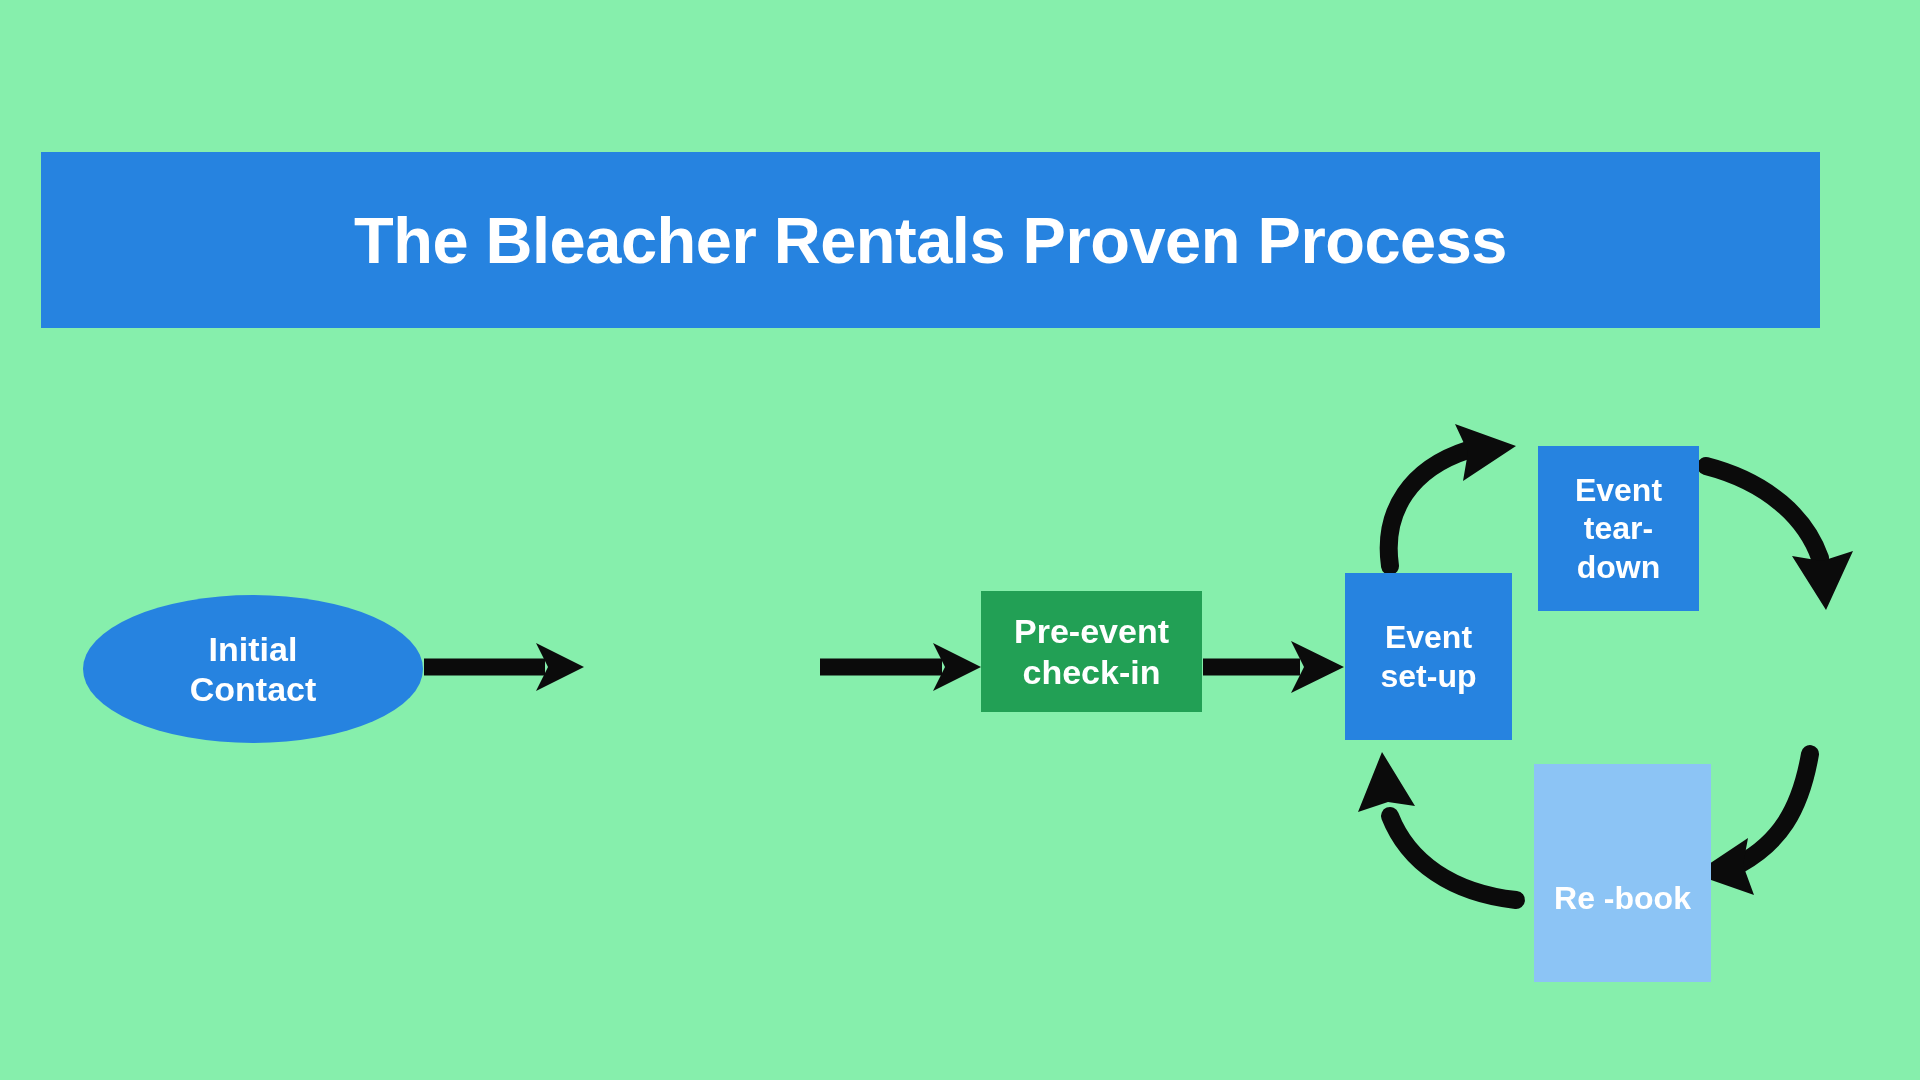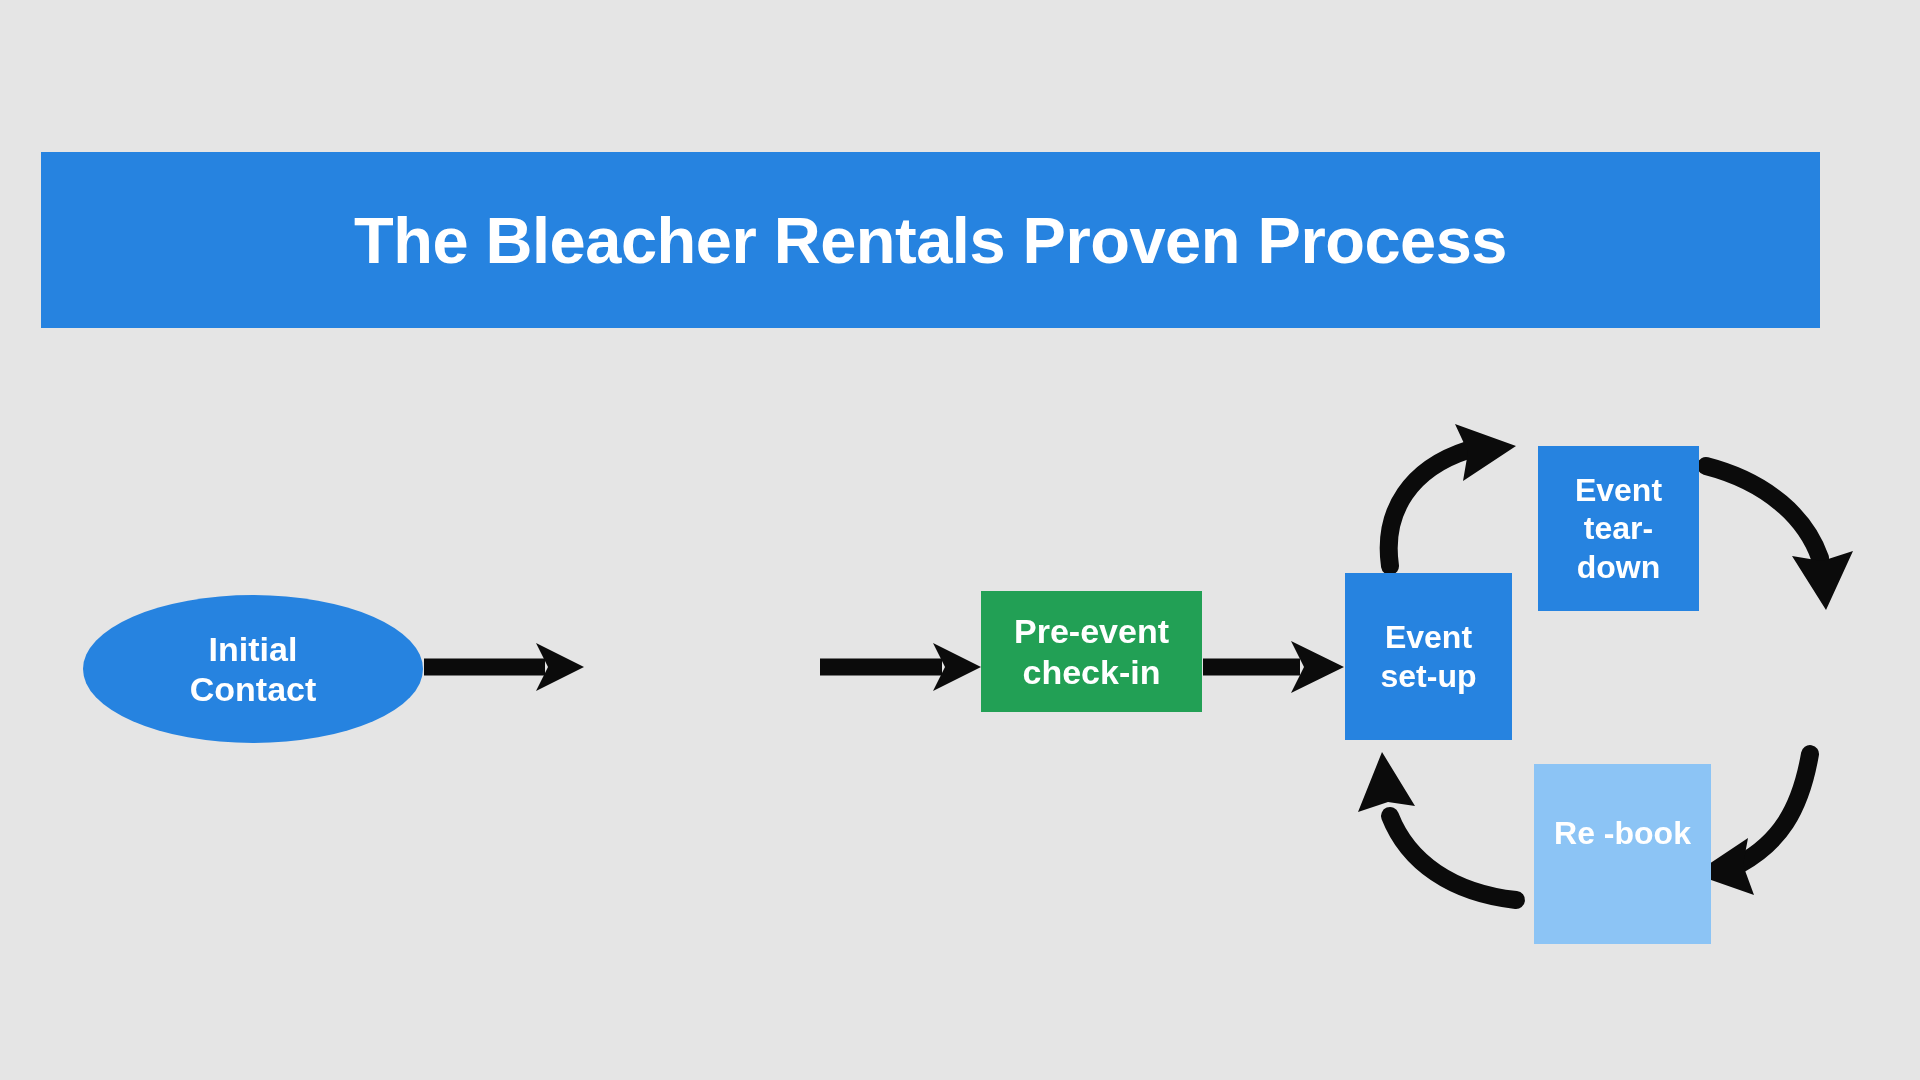--- a/index.html
+++ b/index.html
@@ -7,21 +7,21 @@
     padding: 0;
     background: #ffffff;
   }
   body {
     font-family: "Liberation Sans", sans-serif;
   }
   #canvas {
     position: relative;
     width: 1920px;
     height: 1080px;
-    background: #e5e5e5;
+    background: #86efac;
     overflow: hidden;
   }
 
   
   .title-banner {
     position: absolute;
     left: 41px;
     top: 152px;
     width: 1779px;
     height: 176px;
@@ -146,17 +146,17 @@
 set-up</span>
   </div>
 
   <div class="node stage-regular" style="left:1538px; top:446px; width:161px; height:165px; background:#2683E0;">
     <span class="node-label">Event
 tear-
 down</span>
   </div>
 
 
-  <div class="node stage-regular" style="left:1534px; top:764px; width:177px; height:180px; background:#8CC4F5; align-items:flex-start; padding-top:50px;">
+  <div class="node stage-regular" style="left:1534px; top:764px; width:177px; height:218px; background:#8CC4F5; align-items:center; padding-top:50px;">
     <span class="node-label">Re -book</span>
   </div>
 
 </div>
 
 </body></html>

